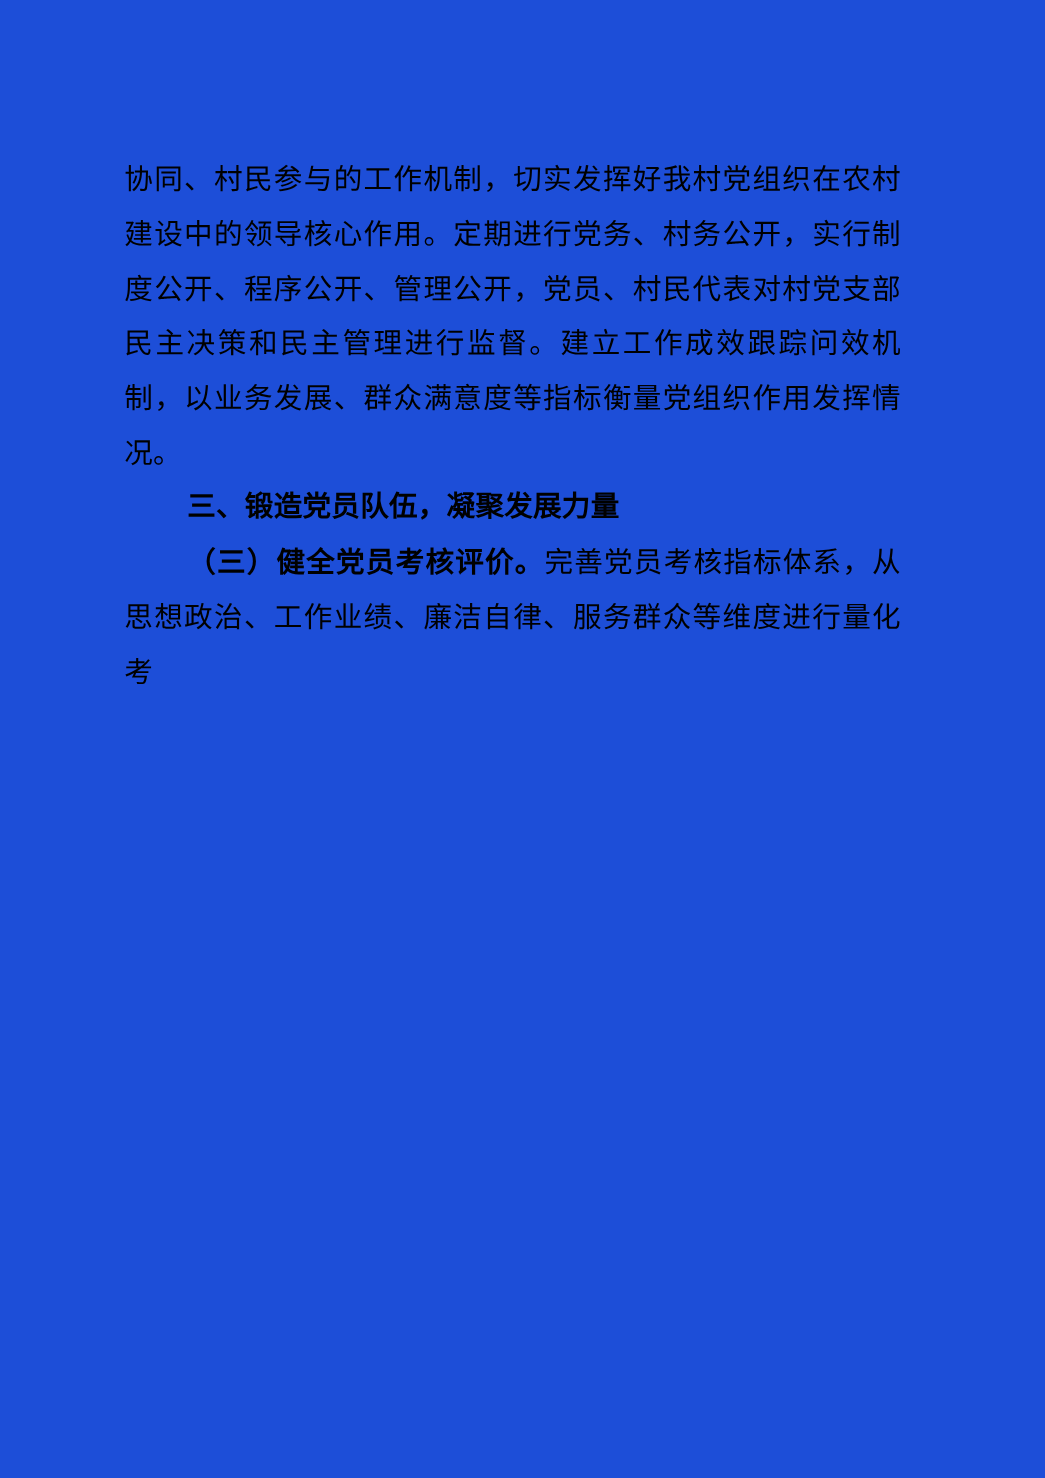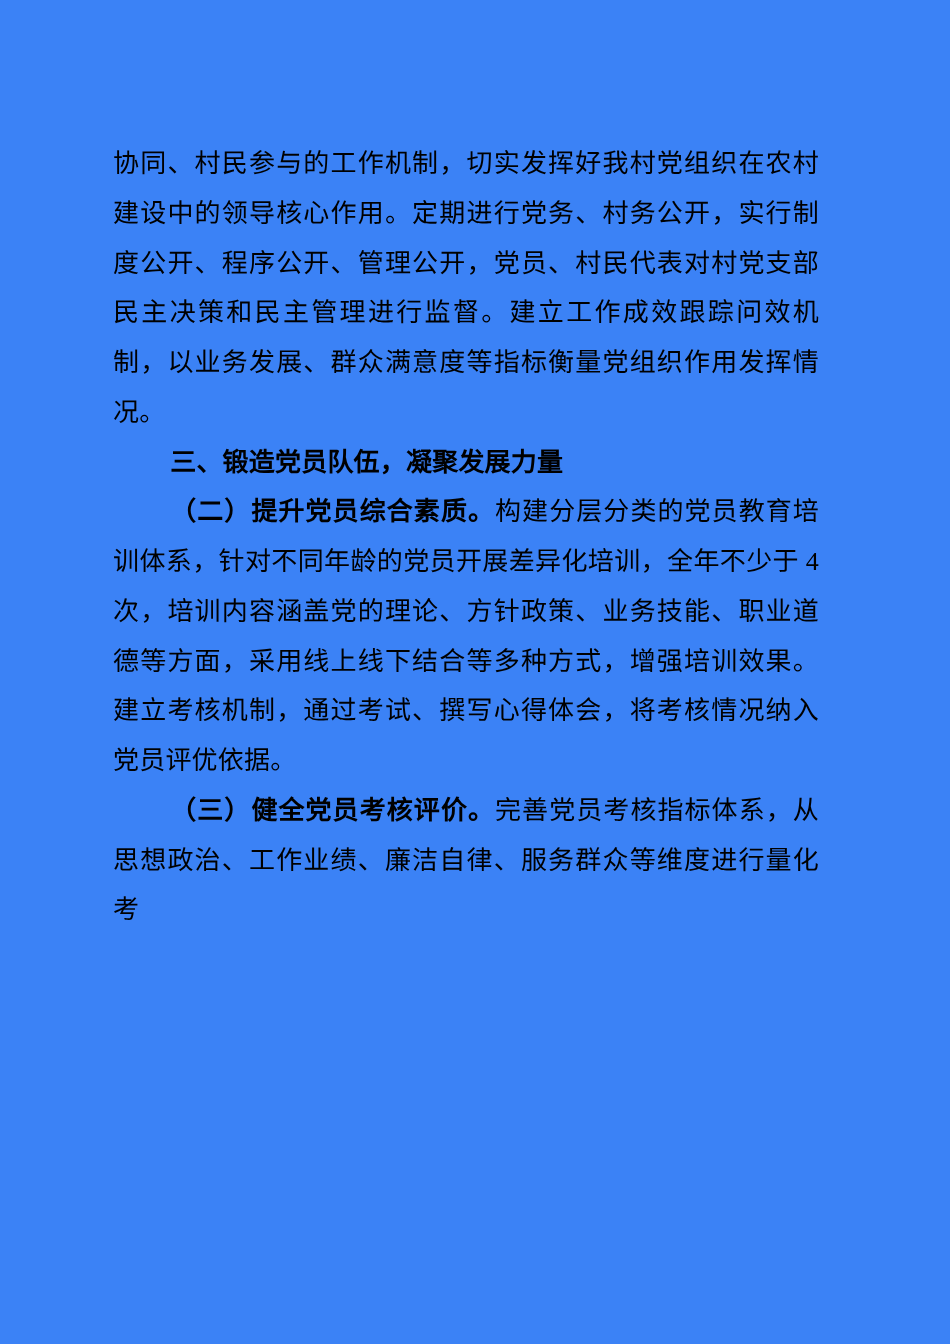--- a/index.html
+++ b/index.html
@@ -2,21 +2,21 @@
 <html lang="zh-CN"><head>
 <meta charset="utf-8">
 <style>
   html, body { margin: 0; padding: 0; }
   body { background: #ffffff; }
 
   .page {
     position: relative;
     width: 950px;
     height: 1344px;
-    background: #3b82f6;
+    background: #1d4ed8;
     overflow: hidden;
   }
 
   .doc-content {
     position: absolute;
     left: 113px;
     top: 139px;
     width: 706px;
     color: #000000;
     font-family: "Liberation Serif", "DejaVu Serif", serif;
@@ -34,37 +34,36 @@
   }
 
   .para.no-indent { text-indent: 0; }
 
   .section-heading {
     margin: 0;
     padding: 0;
     text-indent: 2.2em;
     font-size: 26px;
     font-weight: bold;
-    font-family: Liberation Sans, sans-serif;
+    font-family: Liberation Mono, monospace;
     line-height: 49.75px;
   }
 
   .lead {
     font-weight: bold;
   }
 </style>
 </head>
 <body>
 
 <div class="page">
   <div class="doc-content">
 
     <p class="para no-indent">协同、村民参与的工作机制，切实发挥好我村党组织在农村建设中的领导核心作用。定期进行党务、村务公开，实行制度公开、程序公开、管理公开，党员、村民代表对村党支部民主决策和民主管理进行监督。建立工作成效跟踪问效机制，以业务发展、群众满意度等指标衡量党组织作用发挥情况。</p>
 
     <h2 class="section-heading">三、锻造党员队伍，凝聚发展力量</h2>
 
 
-    <p class="para"><span class="lead">（二）提升党员综合素质。</span><span>构建分层分类的党员教育培训体系，针对不同年龄的党员开展差异化培训，全年不少于 4 次，培训内容涵盖党的理论、方针政策、业务技能、职业道德等方面，采用线上线下结合等多种方式，增强培训效果。建立考核机制，通过考试、撰写心得体会，将考核情况纳入党员评优依据。</span></p>
 
     <p class="para"><span class="lead">（三）健全党员考核评价。</span><span>完善党员考核指标体系，从思想政治、工作业绩、廉洁自律、服务群众等维度进行量化考</span></p>
 
   </div>
 </div>
 
 </body></html>

